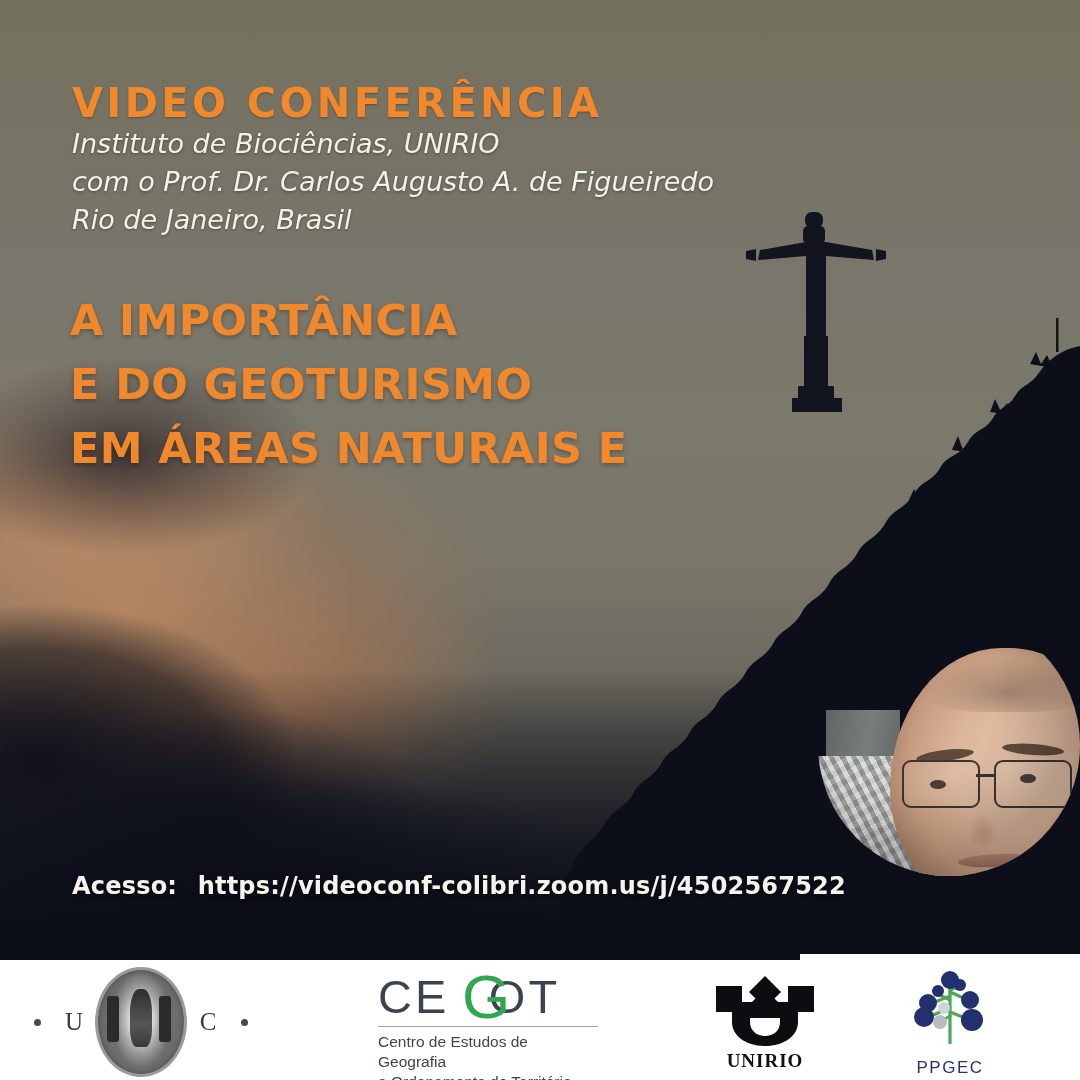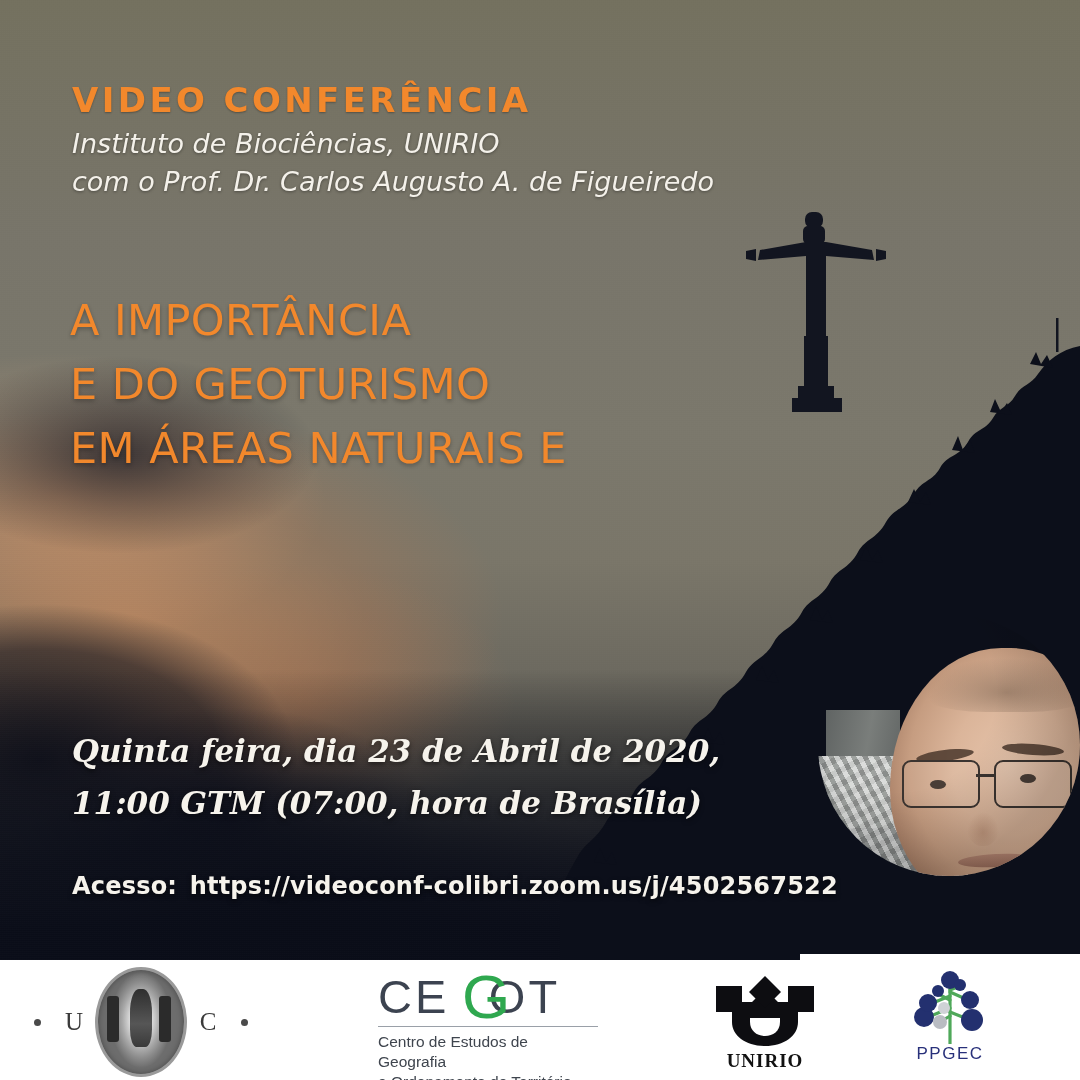--- a/index.html
+++ b/index.html
@@ -54,40 +54,40 @@
   }
 
   
   .mountain{position:absolute;right:0;top:150px;width:520px;height:830px;}
   .mountain svg{display:block;width:100%;height:100%;}
 
   
   .kicker{
     position:absolute;left:72px;top:80px;
     color:#f2882c;
-    font-size:34px;font-weight:bold;
+    font-size:40px;font-weight:bold;
     letter-spacing:3.4px;
     font-family:"DejaVu Sans", sans-serif;
     text-shadow:0 1px 2px rgba(0,0,0,.30);
   }
   .subhead{
     position:absolute;left:72px;top:125px;width:700px;
     color:#f4f1ea;
     font-family:"DejaVu Sans", sans-serif;
     font-style:italic;font-weight:400;
     font-size:27px;line-height:38px;
     text-shadow:0 1px 3px rgba(0,0,0,.38);
   }
   .subhead div{white-space:nowrap;}
 
   .title{
     position:absolute;left:70px;top:288px;width:640px;
     color:#f2882c;
     font-family:"DejaVu Sans", sans-serif;
-    font-weight:normal;
+    font-weight:bold;
     font-size:43px;line-height:64px;
     letter-spacing:.4px;
     text-shadow:0 2px 4px rgba(0,0,0,.28);
   }
   .title div{white-space:nowrap;}
 
   .when{
     position:absolute;left:72px;top:725px;width:700px;
     color:#f6f3ec;
     font-family:"DejaVu Serif", serif;
@@ -99,21 +99,21 @@
 
   .access{
     position:absolute;left:72px;top:872px;
     color:#f6f3ec;
     font-family:"DejaVu Sans", sans-serif;
     font-weight:bold;
     font-size:24px;letter-spacing:.2px;
     white-space:nowrap;
     text-shadow:0 2px 5px rgba(0,0,0,.6);
   }
-  .access .url{margin-left:4px;}
+  .access .url{margin-left:12px;}
 
   
   .portrait{
     position:absolute;left:818px;top:614px;
     width:262px;height:262px;
     border-radius:50%;
     overflow:hidden;
   }
   .portrait-inner{position:absolute;inset:0;}
   
@@ -252,21 +252,21 @@
     font-weight:bold;font-size:19px;letter-spacing:1px;color:#111;
     margin-top:2px;
   }
 
   
   .logo-ppgec{left:890px;top:10px;width:120px;height:104px;}
   .ppgec-mark{width:120px;height:74px;}
   .ppgec-mark svg{display:block;margin:0 auto;}
   .ppgec-word{
     text-align:center;font-family:"Liberation Sans", sans-serif;
-    font-size:17px;letter-spacing:1.5px;color:#28307a;margin-top:0;
+    font-size:17px;letter-spacing:1.5px;color:#28307a;margin-top:14px;
     position:relative;
   }
   .ppgec-word:after{
     content:"";position:absolute;left:62%;top:2px;width:17px;height:17px;
     border-radius:50%;background:rgba(150,150,150,.5);z-index:-1;
   }
 </style>
 </head>
 <body>
 
@@ -329,32 +329,29 @@
 
       <rect x="496" y="168" width="2.5" height="34" fill="#121520"></rect>
     </svg>
   </div>
 
   <div class="kicker">VIDEO CONFERÊNCIA</div>
 
   <div class="subhead">
     <div>Instituto de Biociências, UNIRIO</div>
     <div>com o Prof. Dr. Carlos Augusto A. de Figueiredo</div>
+    <div>Rio de Janeiro, Brasil</div>
   </div>
 
   <div class="title">
     <div>A IMPORTÂNCIA</div>
     <div>E DO GEOTURISMO</div>
     <div>EM ÁREAS NATURAIS E</div>
   </div>
 
-  <div class="when">
-    <div>Quinta feira, dia 23 de Abril de 2020,</div>
-    <div>11:00 GTM (07:00, hora de Brasília)</div>
-  </div>
 
   <div class="access">
     <span>Acesso:</span>
     <span class="url">https://videoconf-colibri.zoom.us/j/4502567522</span>
   </div>
 
   <div class="portrait">
     <div class="portrait-inner">
       <div class="pt-bg"></div>
       <div class="pt-door"></div>

